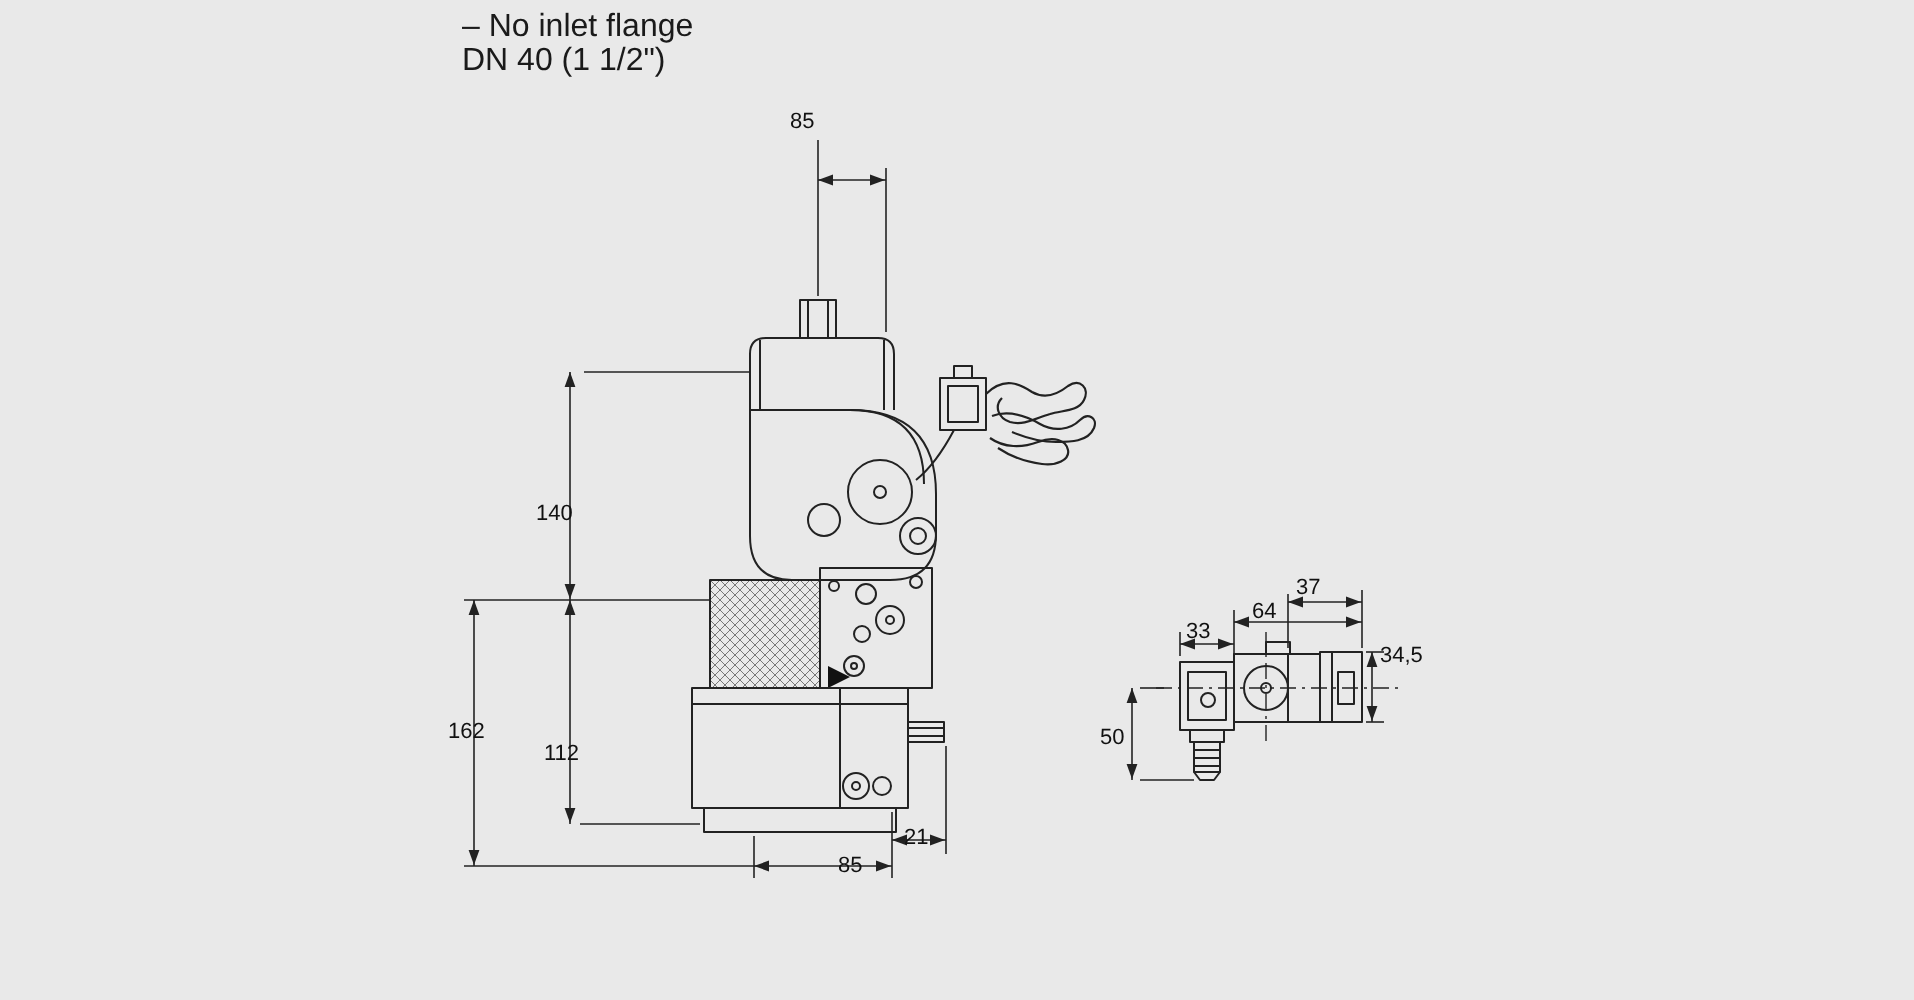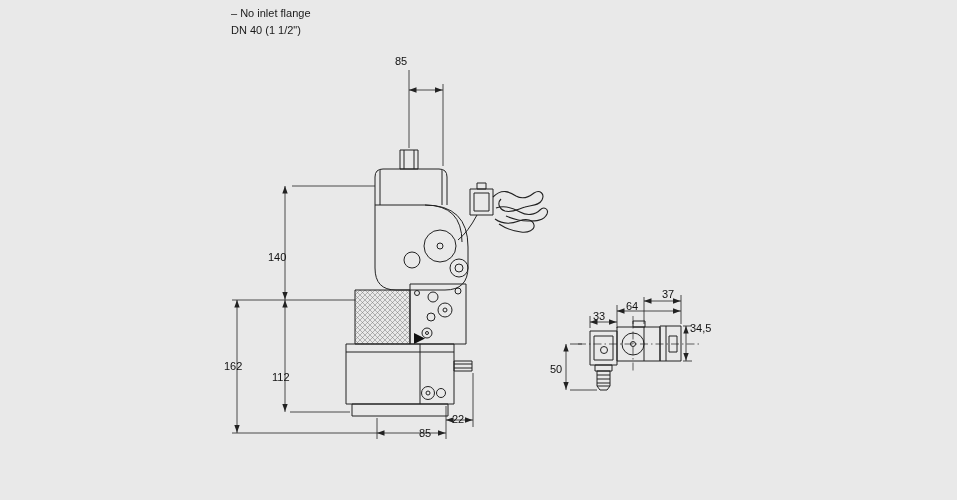--- a/index.html
+++ b/index.html
@@ -1,19 +1,19 @@
 <!DOCTYPE html>
 <html><head>
 <meta charset="utf-8">
 <style>
   html,body{margin:0;padding:0;}
   body{width:957px;height:500px;background:#e9e9e9;font-family:"Liberation Sans",sans-serif;overflow:hidden;}
   .page{position:relative;width:957px;height:500px;background:#e9e9e9;}
   svg{position:absolute;left:0;top:0;}
-  .note{position:absolute;color:#1a1a1a;font-size:11px;line-height:17px;white-space:nowrap;text-align:right;}
+  .note{position:absolute;color:#1a1a1a;font-size:16px;line-height:17px;white-space:nowrap;text-align:right;}
   .dim{position:absolute;color:#111;font-size:11px;white-space:nowrap;text-align:right;}
 </style>
 </head>
 <body>
 
 <div class="page">
 
   <svg width="957" height="500" viewBox="0 0 957 500">
     <defs>
       <marker id="mS" markerUnits="userSpaceOnUse" markerWidth="9" markerHeight="7" refX="1" refY="3.5" orient="auto">
@@ -160,21 +160,21 @@
   </svg>
 
   <div class="note" style="left:231px;top:5px;">– No inlet flange</div>
   <div class="note" style="left:231px;top:22px;">DN 40 (1 1/2")</div>
 
   <div class="dim" style="left:395px;top:55px;">85</div>
   <div class="dim" style="left:268px;top:251px;">140</div>
   <div class="dim" style="left:224px;top:360px;">162</div>
   <div class="dim" style="left:272px;top:371px;">112</div>
   <div class="dim" style="left:419px;top:427px;">85</div>
-  <div class="dim" style="left:452px;top:413px;">22</div>
+  <div class="dim" style="left:452px;top:413px;">21</div>
 
   <div class="dim" style="left:593px;top:310px;">33</div>
   <div class="dim" style="left:626px;top:300px;">64</div>
-  <div class="dim" style="left:662px;top:288px;">37</div>
+  <div class="dim" style="left:648px;top:288px;">37</div>
   <div class="dim" style="left:690px;top:322px;">34,5</div>
   <div class="dim" style="left:550px;top:363px;">50</div>
 
 </div>
 
 </body></html>

